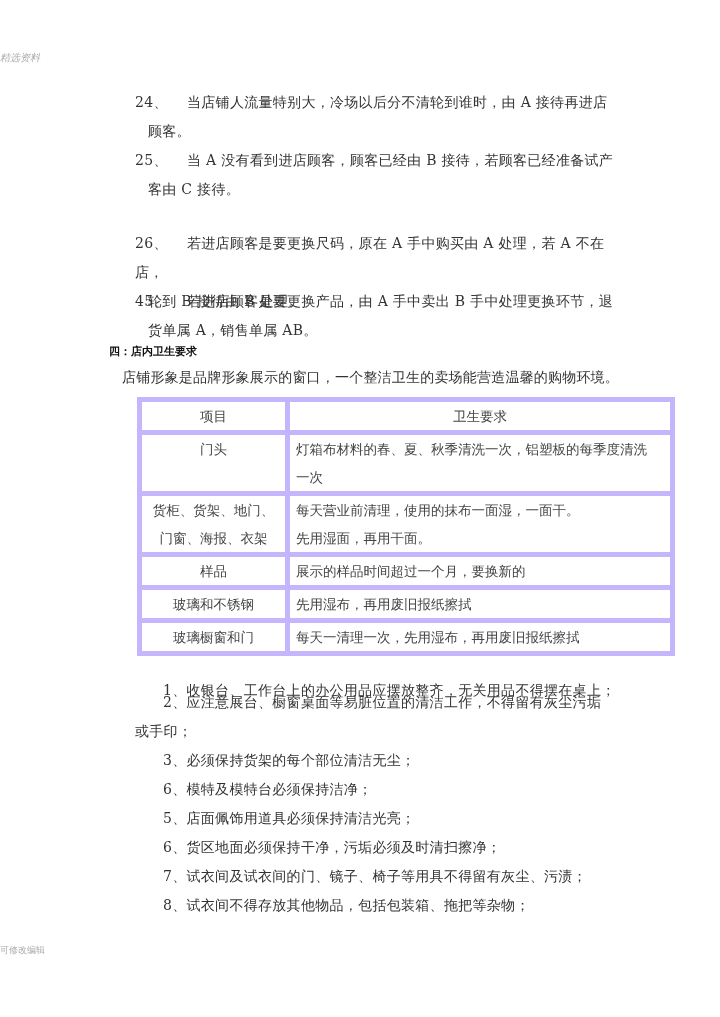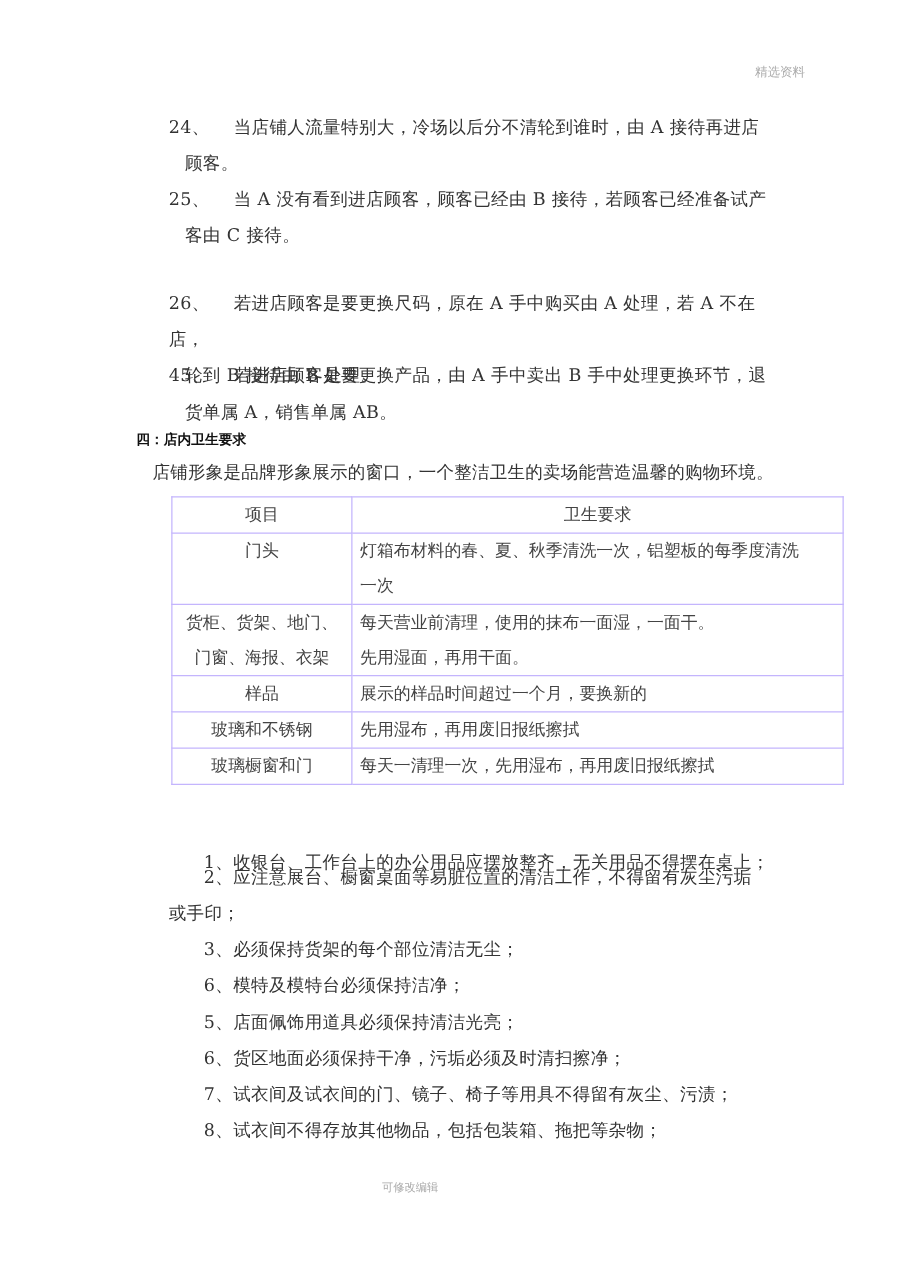--- a/index.html
+++ b/index.html
@@ -1,29 +1,29 @@
 <!DOCTYPE html>
 <html><head>
 <meta charset="utf-8">
 <style>
   html, body { margin: 0; padding: 0; background: #ffffff; }
   body { width: 720px; height: 1017px; position: relative; overflow: hidden;
          font-family: "DejaVu Serif", "Liberation Serif", serif; color: #333; }
-  .hdr { position: absolute; top: 51px; left: 0; width: 644px; text-align: right;
-         font-size: 10px; color: #aaa; }
-  .ftr { position: absolute; top: 944px; left: 0; width: 656px; text-align: center;
+  .hdr { position: absolute; top: 51px; left: 0; width: 644px; text-align: left;
+         font-size: 10px; color: #aaa; font-style: italic; }
+  .ftr { position: absolute; top: 944px; left: 0; width: 656px; 
          font-size: 9px; color: #aaa; }
   .item { position: absolute; left: 135px; width: 490px; font-size: 14px; line-height: 29px; letter-spacing: 0.3px; }
   .item .num { display: inline-block; width: 52px; }
   .item .cont { display: block; padding-left: 13px; }
   .sect { position: absolute; left: 109px; top: 344px; font-size: 11px; font-weight: bold; color: #111; }
   .intro { position: absolute; left: 122px; top: 369px; font-size: 14px; color: #333; letter-spacing: 0.2px; }
   table.hy { position: absolute; left: 137px; top: 397px; width: 538px; border-collapse: collapse;
              font-size: 13.5px; color: #444; }
-  table.hy td { border: 1px solid #c4b5fd; padding: 0 6px; vertical-align: top; line-height: 28px; }
+  table.hy td { border: 5px solid #c4b5fd; padding: 0 6px; vertical-align: top; line-height: 28px; }
   table.hy td.c1 { width: 131px; text-align: center; }
   table.hy tr.thick td { border-top: 2px solid #222; }
   table.hy tr.hd td { text-align: center; }
   .rule { position: absolute; left: 135px; width: 500px; font-size: 14px; line-height: 29px; color: #333; letter-spacing: 0.3px; }
   .rule.ind { text-indent: 28px; }
 </style>
 </head>
 <body>
 
 <div class="hdr">精选资料</div>

